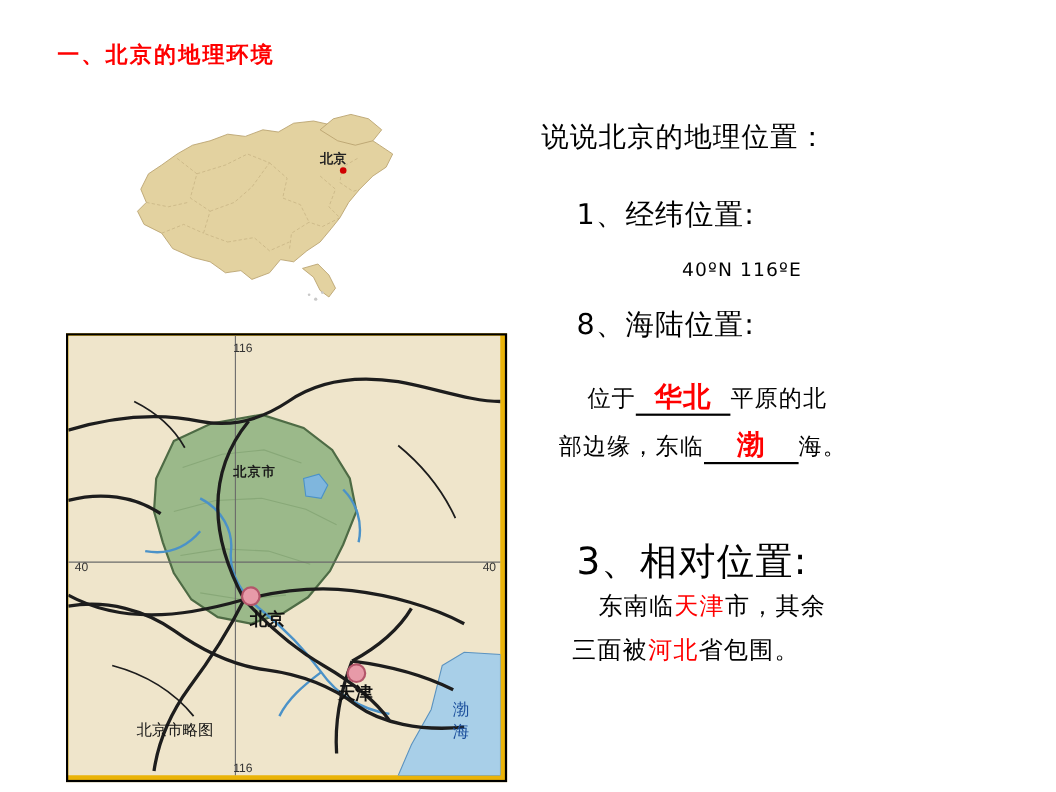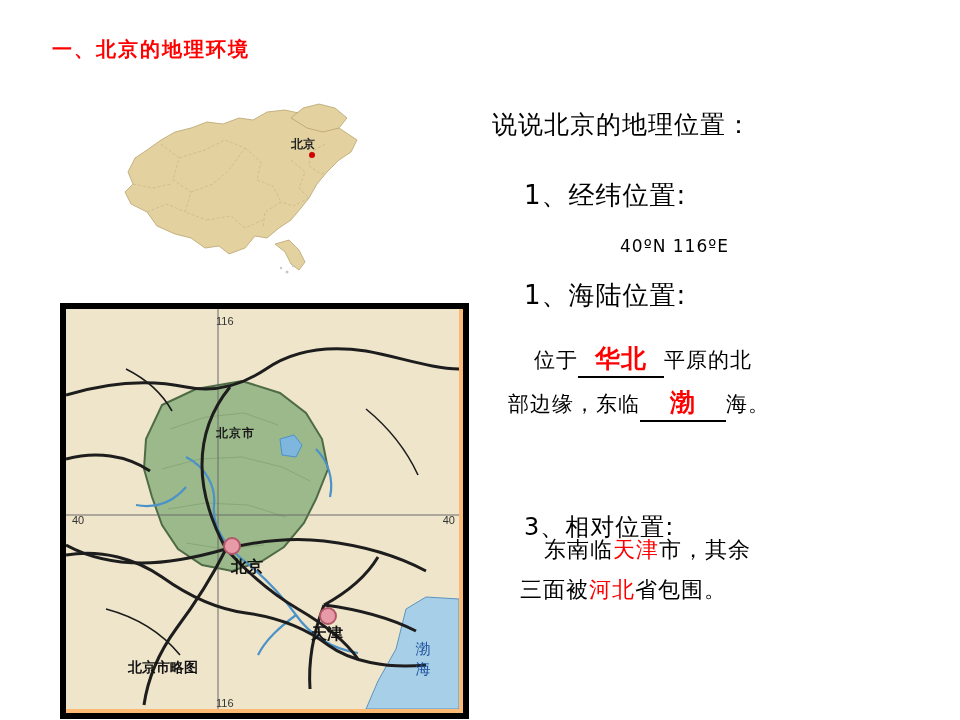--- a/index.html
+++ b/index.html
@@ -54,22 +54,22 @@
     background: #d00000;
   }
 
   
   #beijing-map {
     position: absolute;
     left: 60px;
     top: 303px;
     width: 397px;
     height: 404px;
-    border: 6px solid #000000;
-    background: #fdba74;
+    border: 2px solid #000000;
+    background: #eab308;
     overflow: hidden;
   }
   #beijing-map svg { display: block; }
   .map-tick {
     position: absolute;
     font-size: 11px;
     color: #333;
     font-family: "Liberation Sans", sans-serif;
   }
   #tick-116-top { left: 150px; top: 6px; }
@@ -110,21 +110,21 @@
     color: #1b4f9c;
     line-height: 20px;
     width: 18px;
     text-align: center;
   }
   #map-caption {
     position: absolute;
     left: 62px;
     top: 350px;
     font-size: 14px;
-    font-weight: bold;
+    font-weight: normal;
     color: #111;
     background: rgba(255,255,255,0.0);
   }
   .city-dot {
     position: absolute;
     width: 14px;
     height: 14px;
     border-radius: 50%;
     background: #e79aa8;
     border: 2px solid #b3566a;
@@ -161,36 +161,34 @@
   }
   #item-2 {
     left: 524px;
     top: 278px;
     font-size: 26px;
     letter-spacing: 1px;
   }
   #item-3 {
     left: 524px;
     top: 488px;
-    font-size: 24px;
-    letter-spacing: 1px;
-    margin-top: 23px;
+    font-size: 34px;
+    letter-spacing: 1px;
   }
 
   
   #sentence-block {
     position: absolute;
     left: 508px;
     top: 340px;
     width: 430px;
     font-size: 21px;
     line-height: 44px;
     color: #000;
     letter-spacing: 1px;
-    font-family: Liberation Mono, monospace;
   }
   #sentence-block .indent { display: inline-block; width: 26px; }
   .blank {
     display: inline-block;
     min-width: 86px;
     text-align: center;
     border-bottom: 2px solid #000;
     color: #ff0000;
     font-size: 25px;
     font-weight: bold;
@@ -200,21 +198,20 @@
   
   #relative-block {
     position: absolute;
     left: 520px;
     top: 532px;
     width: 420px;
     font-size: 22px;
     line-height: 40px;
     color: #000;
     letter-spacing: 1px;
-    font-family: Liberation Mono, monospace;
   }
   #relative-block .indent { display: inline-block; width: 24px; }
   .hl-red { color: #ff0000; }
 </style>
 </head>
 <body>
 
 <div id="slide-title">一、北京的地理环境</div>
 
 <div id="china-map">
@@ -313,21 +310,21 @@
   <div id="label-tianjin">天津</div>
   <div id="label-bohai">渤海</div>
   <div id="map-caption">北京市略图</div>
 </div>
 
 <div class="rt" id="q-location">说说北京的地理位置：</div>
 
 <div class="rt" id="item-1">1、经纬位置:</div>
 <div class="rt" id="coords">40ºN   116ºE</div>
 
-<div class="rt" id="item-2">1、海陆位置:</div>
+<div class="rt" id="item-2">8、海陆位置:</div>
 
 <div id="sentence-block">
   <span class="indent"></span><span>位于</span><span class="blank">华北</span><span>平原的北</span><br><span>部边缘，东临</span><span class="blank">渤</span><span>海。</span>
 </div>
 
 <div class="rt" id="item-3">3、相对位置:</div>
 
 <div id="relative-block">
   <span class="indent"></span><span>东南临</span><span class="hl-red">天津</span><span>市，其余</span><br><span>三面被</span><span class="hl-red">河北</span><span>省包围。</span>
 </div>

